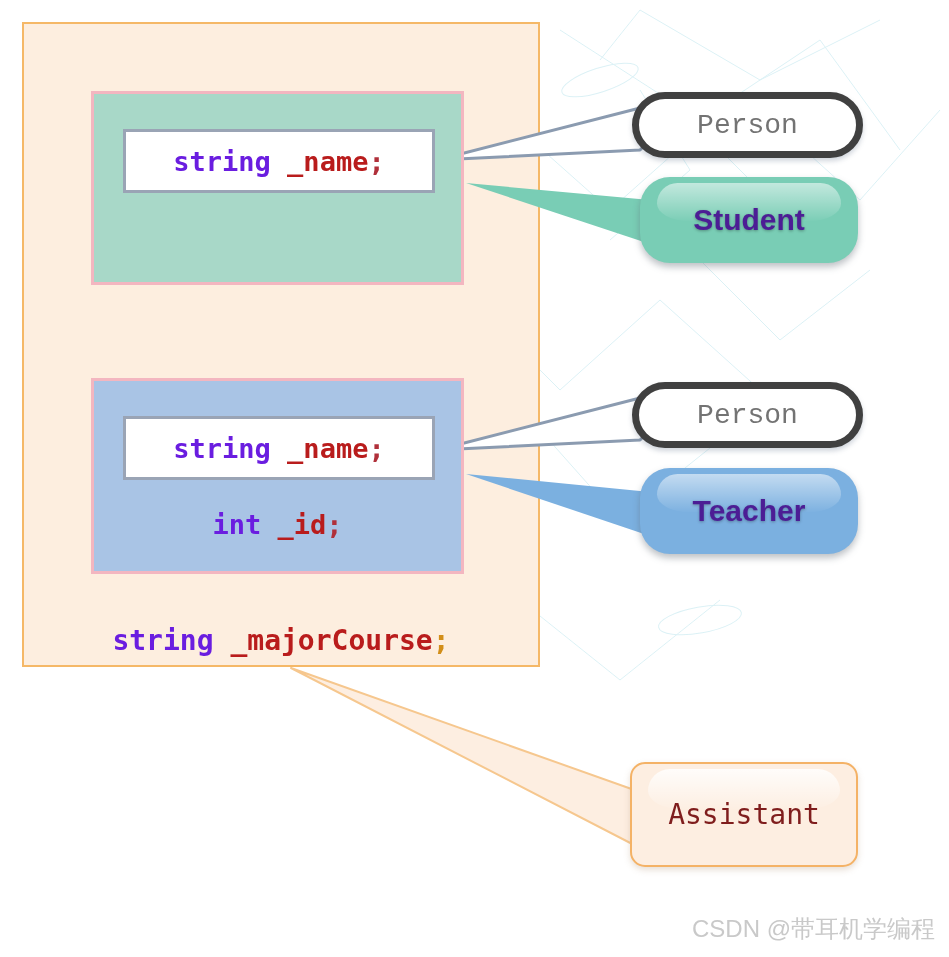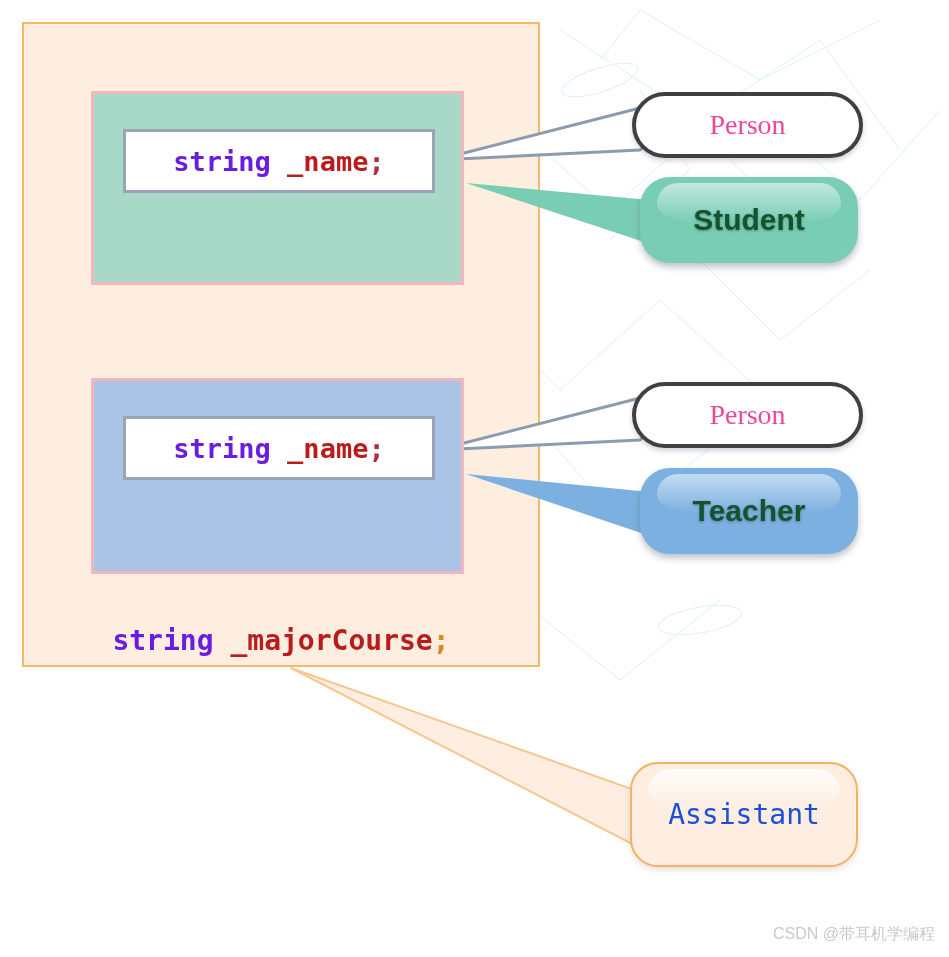--- a/index.html
+++ b/index.html
@@ -120,33 +120,33 @@
     position: absolute;
     box-sizing: border-box;
     display: flex;
     align-items: center;
     justify-content: center;
     z-index: 6;
   }
 
   .person-callout {
     background: #ffffff;
-    border: 4px solid #404040;
+    border: 7px solid #404040;
     border-radius: 34px;
-    color: #ec4899;
-    font-family: Liberation Serif, serif;
+    color: #737373;
+    font-family: Liberation Mono, monospace;
     font-size: 28px;
     box-shadow: 0 3px 5px rgba(110,125,145,0.32);
   }
   #person-callout-student { left: 632px; top: 92px;  width: 231px; height: 66px; }
   #person-callout-teacher { left: 632px; top: 382px; width: 231px; height: 66px; }
 
   .class-badge {
     border-radius: 30px;
-    color: #14532d;
+    color: #4c1d95;
     font-family: "Liberation Sans", sans-serif;
     font-size: 30px;
     font-weight: bold;
     text-shadow: 0 1px 3px rgba(0,0,0,0.30);
     box-shadow: 0 4px 7px rgba(90,100,110,0.40);
     overflow: hidden;
   }
   .class-badge .gloss {
     position: absolute;
     left: 8%;
@@ -165,22 +165,22 @@
   }
   #teacher-badge {
     left: 640px; top: 468px; width: 218px; height: 86px;
     background: #7bb0e0;
   }
 
   #assistant-badge {
     left: 630px; top: 762px; width: 228px; height: 105px;
     background: #fdeee1;
     border: 2px solid #f4b266;
-    border-radius: 28px;
-    color: #1d4ed8;
+    border-radius: 15px;
+    color: #7f1d1d;
     font-family: "DejaVu Sans Mono", "Liberation Mono", monospace;
     font-size: 28px;
     box-shadow: 0 3px 6px rgba(180,150,120,0.30);
     overflow: hidden;
   }
   #assistant-badge .gloss-orange {
     position: absolute;
     left: 7%; right: 7%;
     top: 5px;
     height: 40%;
@@ -189,21 +189,21 @@
     pointer-events: none;
   }
   #assistant-badge .badge-label { position: relative; z-index: 2; }
 
   
   #csdn-watermark {
     position: absolute;
     right: 14px;
     bottom: 12px;
     color: #c9c9c9;
-    font-size: 16px;
+    font-size: 24px;
     font-family: "Liberation Sans", sans-serif;
     z-index: 8;
     white-space: nowrap;
   }
 </style>
 </head>
 <body>
 
 <svg id="bg-watermark" viewBox="0 0 949 957" xmlns="http://www.w3.org/2000/svg">
   <g stroke="#bfe6ee" stroke-width="1" fill="none" opacity="0.55">
@@ -246,20 +246,23 @@
 <div class="member-box" id="student-member-box">
   <div class="name-field-box">
     <span class="code-line"><span class="kw">string</span><span class="ident"> _name</span><span class="semi">;</span></span>
   </div>
 </div>
 
 <div class="member-box" id="teacher-member-box">
   <div class="name-field-box">
     <span class="code-line"><span class="kw">string</span><span class="ident"> _name</span><span class="semi">;</span></span>
   </div>
+  <div class="second-member-line">
+    <span class="code-line"><span class="kw">int</span><span class="ident"> _id</span><span class="semi">;</span></span>
+  </div>
 </div>
 
 <div id="major-course-line">
   <span class="code-line"><span class="kw">string</span><span class="ident"> _majorCourse</span><span class="semi-orange">;</span></span>
 </div>
 
 <div class="callout person-callout" id="person-callout-student">
   <span>Person</span>
 </div>
 

